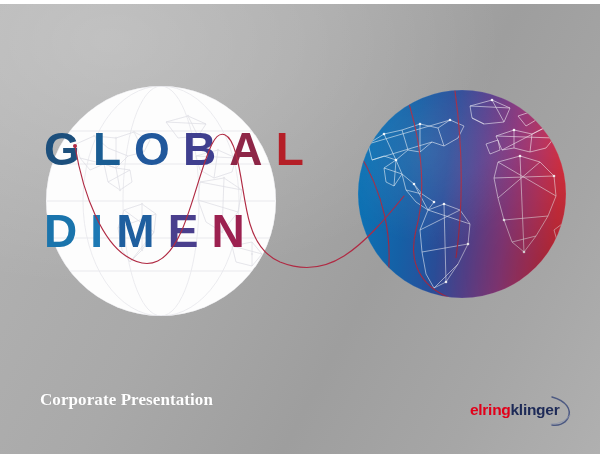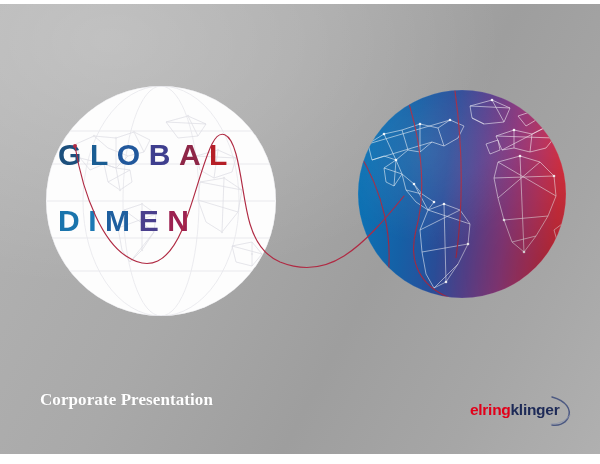--- a/index.html
+++ b/index.html
@@ -74,25 +74,25 @@
   
   #headline {
     position: absolute;
     left: 44px;
     top: 122px;
     width: 470px;
   }
   .hl-line {
     font-family: "Liberation Sans", sans-serif;
     font-weight: 700;
-    font-size: 30px;
+    font-size: 46px;
     line-height: 1;
     letter-spacing: 0.285em;
     white-space: pre;
-    margin: 14px;
+    margin: 0;
   }
   #hl-line-1 { margin-bottom: 36px; }
   #hl-line-2 { margin-bottom: 34px; }
   .hl-line span { display: inline; }
 
   
   #curve {
     position: absolute;
     left: 0;
     top: 0;

